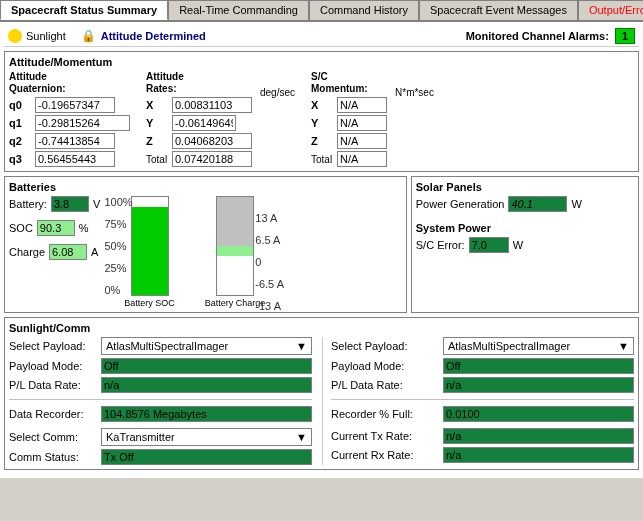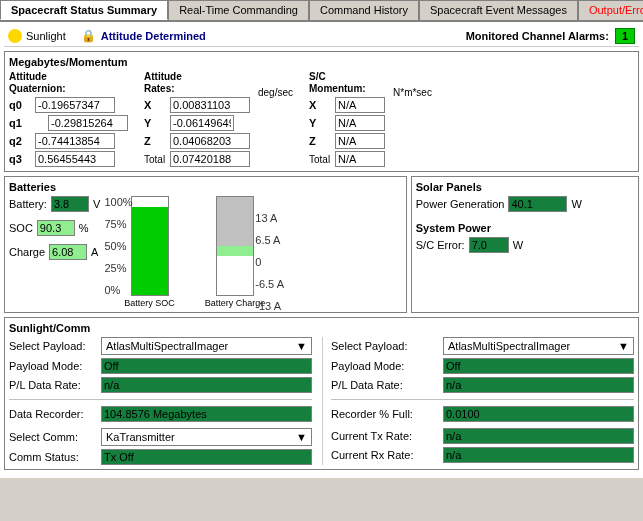--- a/index.html
+++ b/index.html
@@ -140,32 +140,32 @@
       <span class="lock-icon">🔒</span>
       <span class="attitude-text">Attitude Determined</span>
     </div>
     <div class="monitored-alarms">
       <span style="font-weight:bold;">Monitored Channel Alarms:</span>
       <span class="alarm-badge">1</span>
     </div>
   </div>
 
   <div class="section-box">
-    <div class="section-title">Megabytes/Momentum</div>
+    <div class="section-title">Attitude/Momentum</div>
     <div style="display:flex; gap:6px; align-items:flex-start;">
 
       <div style="display:flex; flex-direction:column; gap:2px;">
         <div style="font-size:10px; font-weight:bold; line-height:1.2;">Attitude<br>Quaternion:</div>
         <div class="att-row">
           <span class="att-label">q0</span>
           <input type="text" class="att-value" style="width: 80px;" value="-0.19657347">
         </div>
         <div class="att-row">
           <span class="att-label">q1</span>
-          <input type="text" class="att-value" style="width: 80px; margin-left: 13px;" value="-0.29815264">
+          <input type="text" class="att-value" style="width: 95px;" value="-0.29815264">
         </div>
         <div class="att-row">
           <span class="att-label">q2</span>
           <input type="text" class="att-value" style="width: 80px;" value="-0.74413854">
         </div>
         <div class="att-row">
           <span class="att-label">q3</span>
           <input type="text" class="att-value" style="width: 80px;" value="0.56455443">
         </div>
       </div>
@@ -278,21 +278,21 @@
             <div style="font-size:9px; margin-top:2px; text-align:center;">Battery Charge</div>
           </div>
         </div>
       </div>
     </div>
 
     <div class="section-box" style="flex:1; margin-bottom:0;">
       <div class="section-title">Solar Panels</div>
       <div style="display:flex; align-items:center; gap:4px; margin-bottom:10px;">
         <span>Power Generation</span>
-        <input type="text" style="width: 59px;" class="input-field" value="40.1">
+        <input type="text" style="width: 59px; font-style: italic;" class="input-field" value="40.1">
         <span>W</span>
       </div>
       <div class="section-title">System Power</div>
       <div style="display:flex; align-items:center; gap:4px;">
         <span>S/C Error:</span>
         <input type="text" style="width: 40px;" class="input-field" value="7.0">
         <span>W</span>
       </div>
     </div>
   </div>

